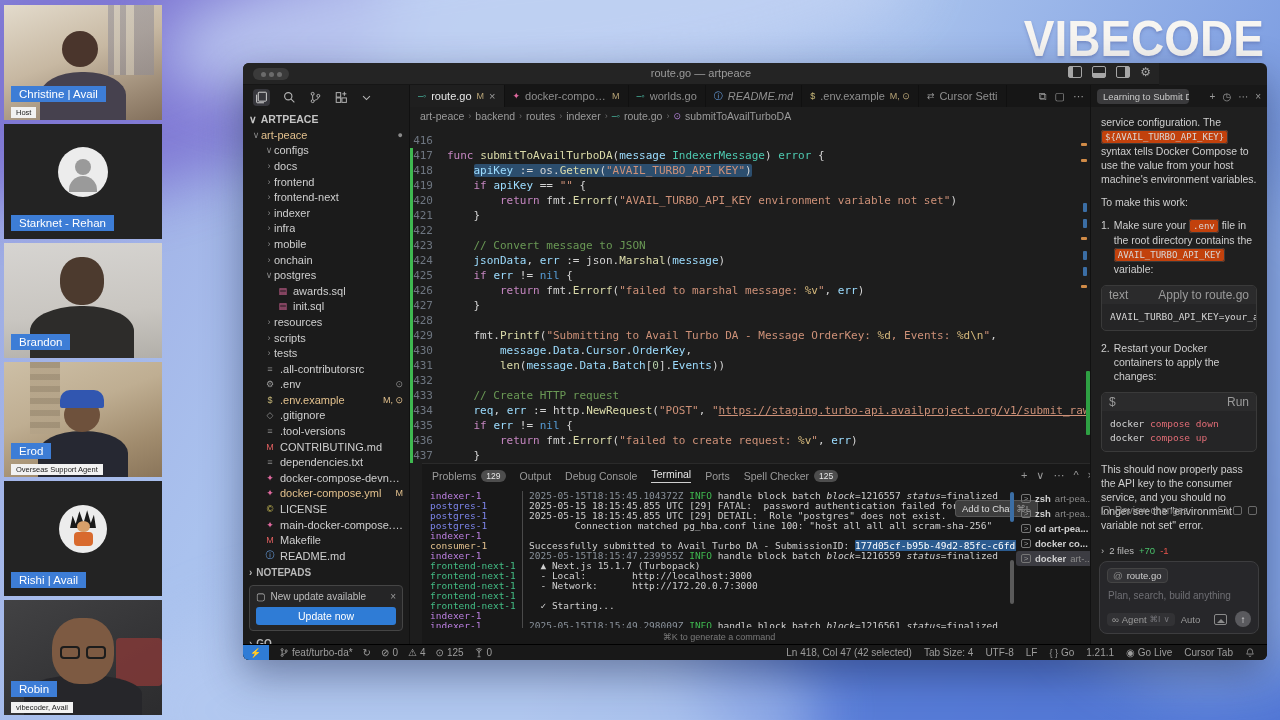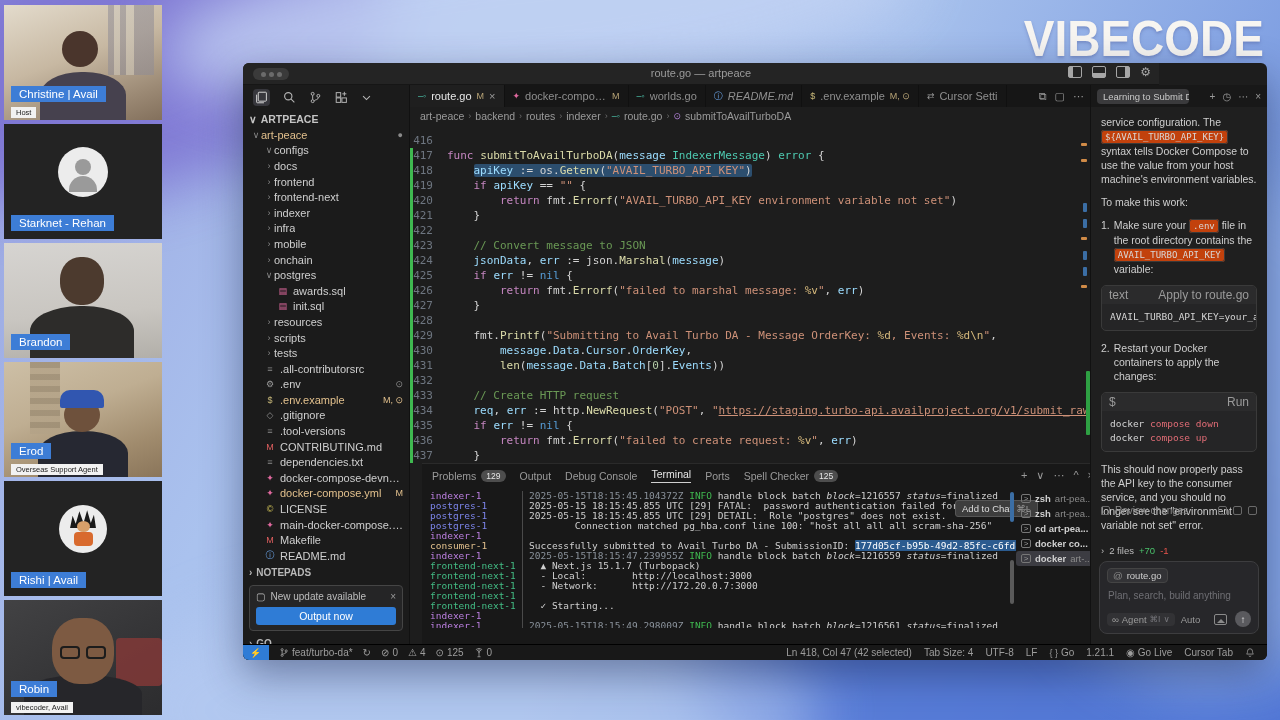--- a/index.html
+++ b/index.html
@@ -409,21 +409,21 @@
       <div class="xsec">
           <span>›</span>
           <span>NOTEPADS</span>
         </div>
       <div id="notif">
         <div class="nrow">
           <span>▢</span>
           <span>New update available</span>
           <span class="nx">×</span>
         </div>
-        <button id="update-btn">Output now</button>
+        <button id="update-btn">Update now</button>
       </div>
       <div class="xsec">
           <span>›</span>
           <span>GO</span>
         </div>
     </div>
 
     <div id="tabs">
         <div class="etab active">
           <span class="ticon" style="color: rgb(78, 201, 176);">–◦</span>
@@ -579,20 +579,21 @@
           <div class="tli">
             <span class="tlic">&gt;</span>
             <span style="font-weight: bold;">docker co...</span>
           </div>
           <div class="tli sel">
             <span class="tlic">&gt;</span>
             <span style="font-weight: bold;">docker</span>
             <span class="sub">art-...</span>
           </div>
         </div>
+      <div id="term-hint">⌘K to generate a command</div>
     </div>
 
     <div id="chat">
       <div id="chat-tabs">
         <span id="chat-tab">Learning to Submit Da</span>
         <span class="ci" style="margin-left:auto">+</span>
         <span class="ci">◷</span>
         <span class="ci">⋯</span>
         <span class="ci">×</span>
       </div>

